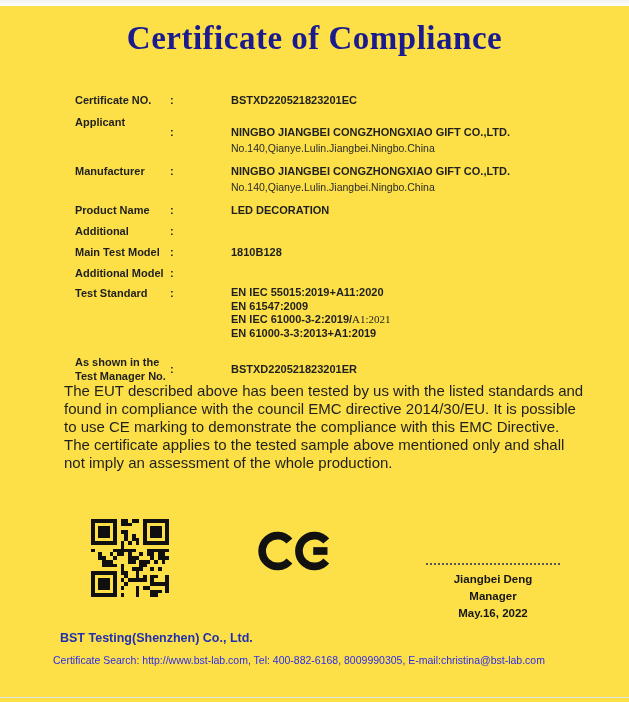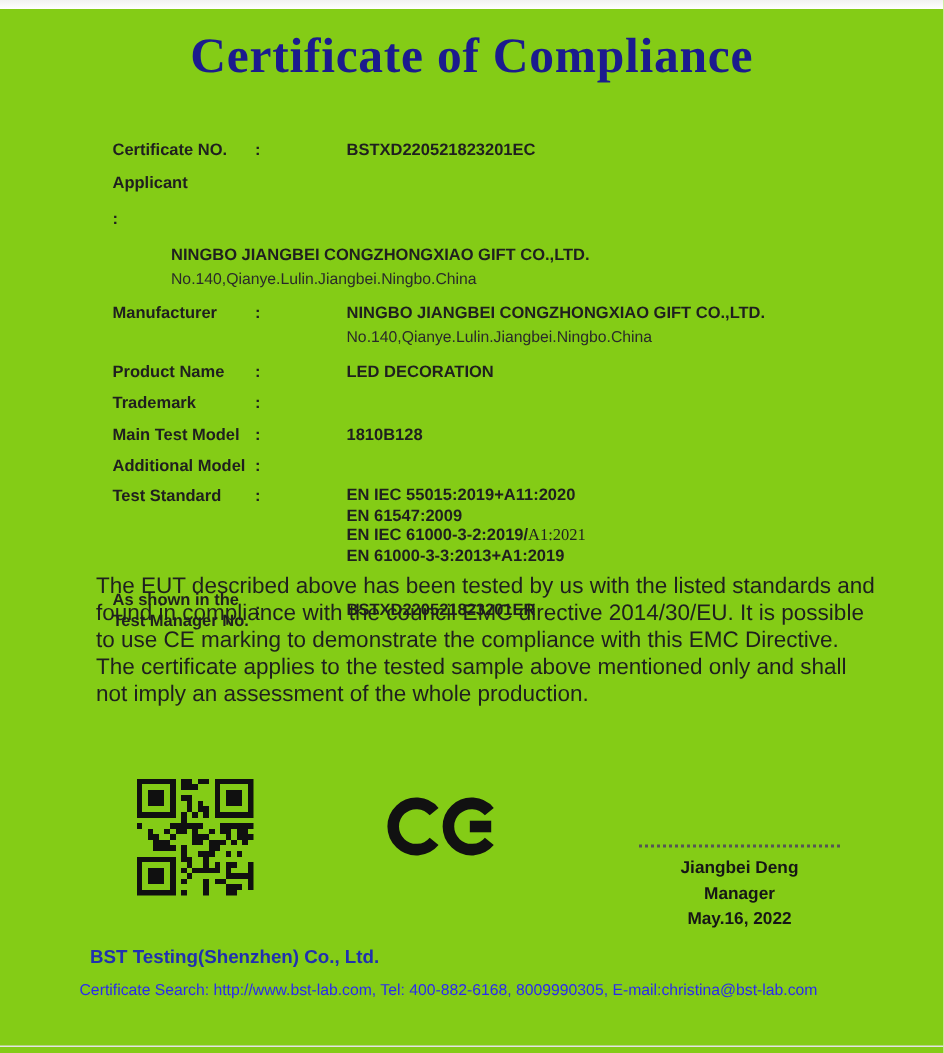--- a/index.html
+++ b/index.html
@@ -1,19 +1,19 @@
 <!DOCTYPE html>
 <html><head>
 <meta charset="utf-8">
 <style>
   html,body{margin:0;padding:0;background:#ffffff;}
   .page{
     position:relative;
     width:629px;height:702px;
-    background:#84cc16;
+    background:#fde047;
     font-family:"Liberation Sans", sans-serif;
     color:#1f1f1f;
     overflow:hidden;
   }
   .page::before{
     content:"";position:absolute;top:0;left:0;right:0;height:6px;
     background:linear-gradient(#f2f2f2,#ffffff);
   }
   .title{
     position:absolute;top:20px;left:0;right:0;
@@ -27,21 +27,21 @@
   .fields{
     position:absolute;top:93px;left:75px;right:40px;
     font-size:11px;line-height:14px;
   }
   .row{display:flex;margin-bottom:6px;}
   .lbl{width:95px;font-weight:bold;flex:none;}
   .colon{width:22px;font-weight:bold;flex:none;}
   .val{flex:1;font-weight:bold;max-width:392px;padding-left:39px;}
   .addr{font-weight:normal;font-size:10.5px;color:#2a2a2a;margin-top:2px;}
   .row-cert{margin-bottom:8px;}
-  .row-applicant{margin-bottom:9px;flex-direction:column;}
+  .row-applicant{margin-bottom:9px;}
   .row-applicant .colon,.row-applicant .val{margin-top:10px;}
   .row-manufacturer{margin-bottom:9px;}
   .row-product,.row-trademark,.row-model{margin-bottom:7px;}
   .row-additional{margin-bottom:6px;}
   .row-standard .val div{margin-bottom:0;line-height:13.5px;}
   .row-standard{margin-bottom:15px;}
   .row-report{align-items:center;margin-top:2px;}
   .serif{font-family:"Liberation Serif", serif;font-weight:normal;}
   .statement{
     position:absolute;top:382px;left:64px;width:522px;
@@ -101,21 +101,21 @@
       </div>
     </div>
 
     <div class="row row-product">
       <div class="lbl">Product Name</div>
       <div class="colon">:</div>
       <div class="val">LED DECORATION</div>
     </div>
 
     <div class="row row-trademark">
-      <div class="lbl">Trademark</div>
+      <div class="lbl">Additional</div>
       <div class="colon">:</div>
     </div>
 
     <div class="row row-model">
       <div class="lbl">Main Test Model</div>
       <div class="colon">:</div>
       <div class="val">1810B128</div>
     </div>
 
     <div class="row row-additional">

